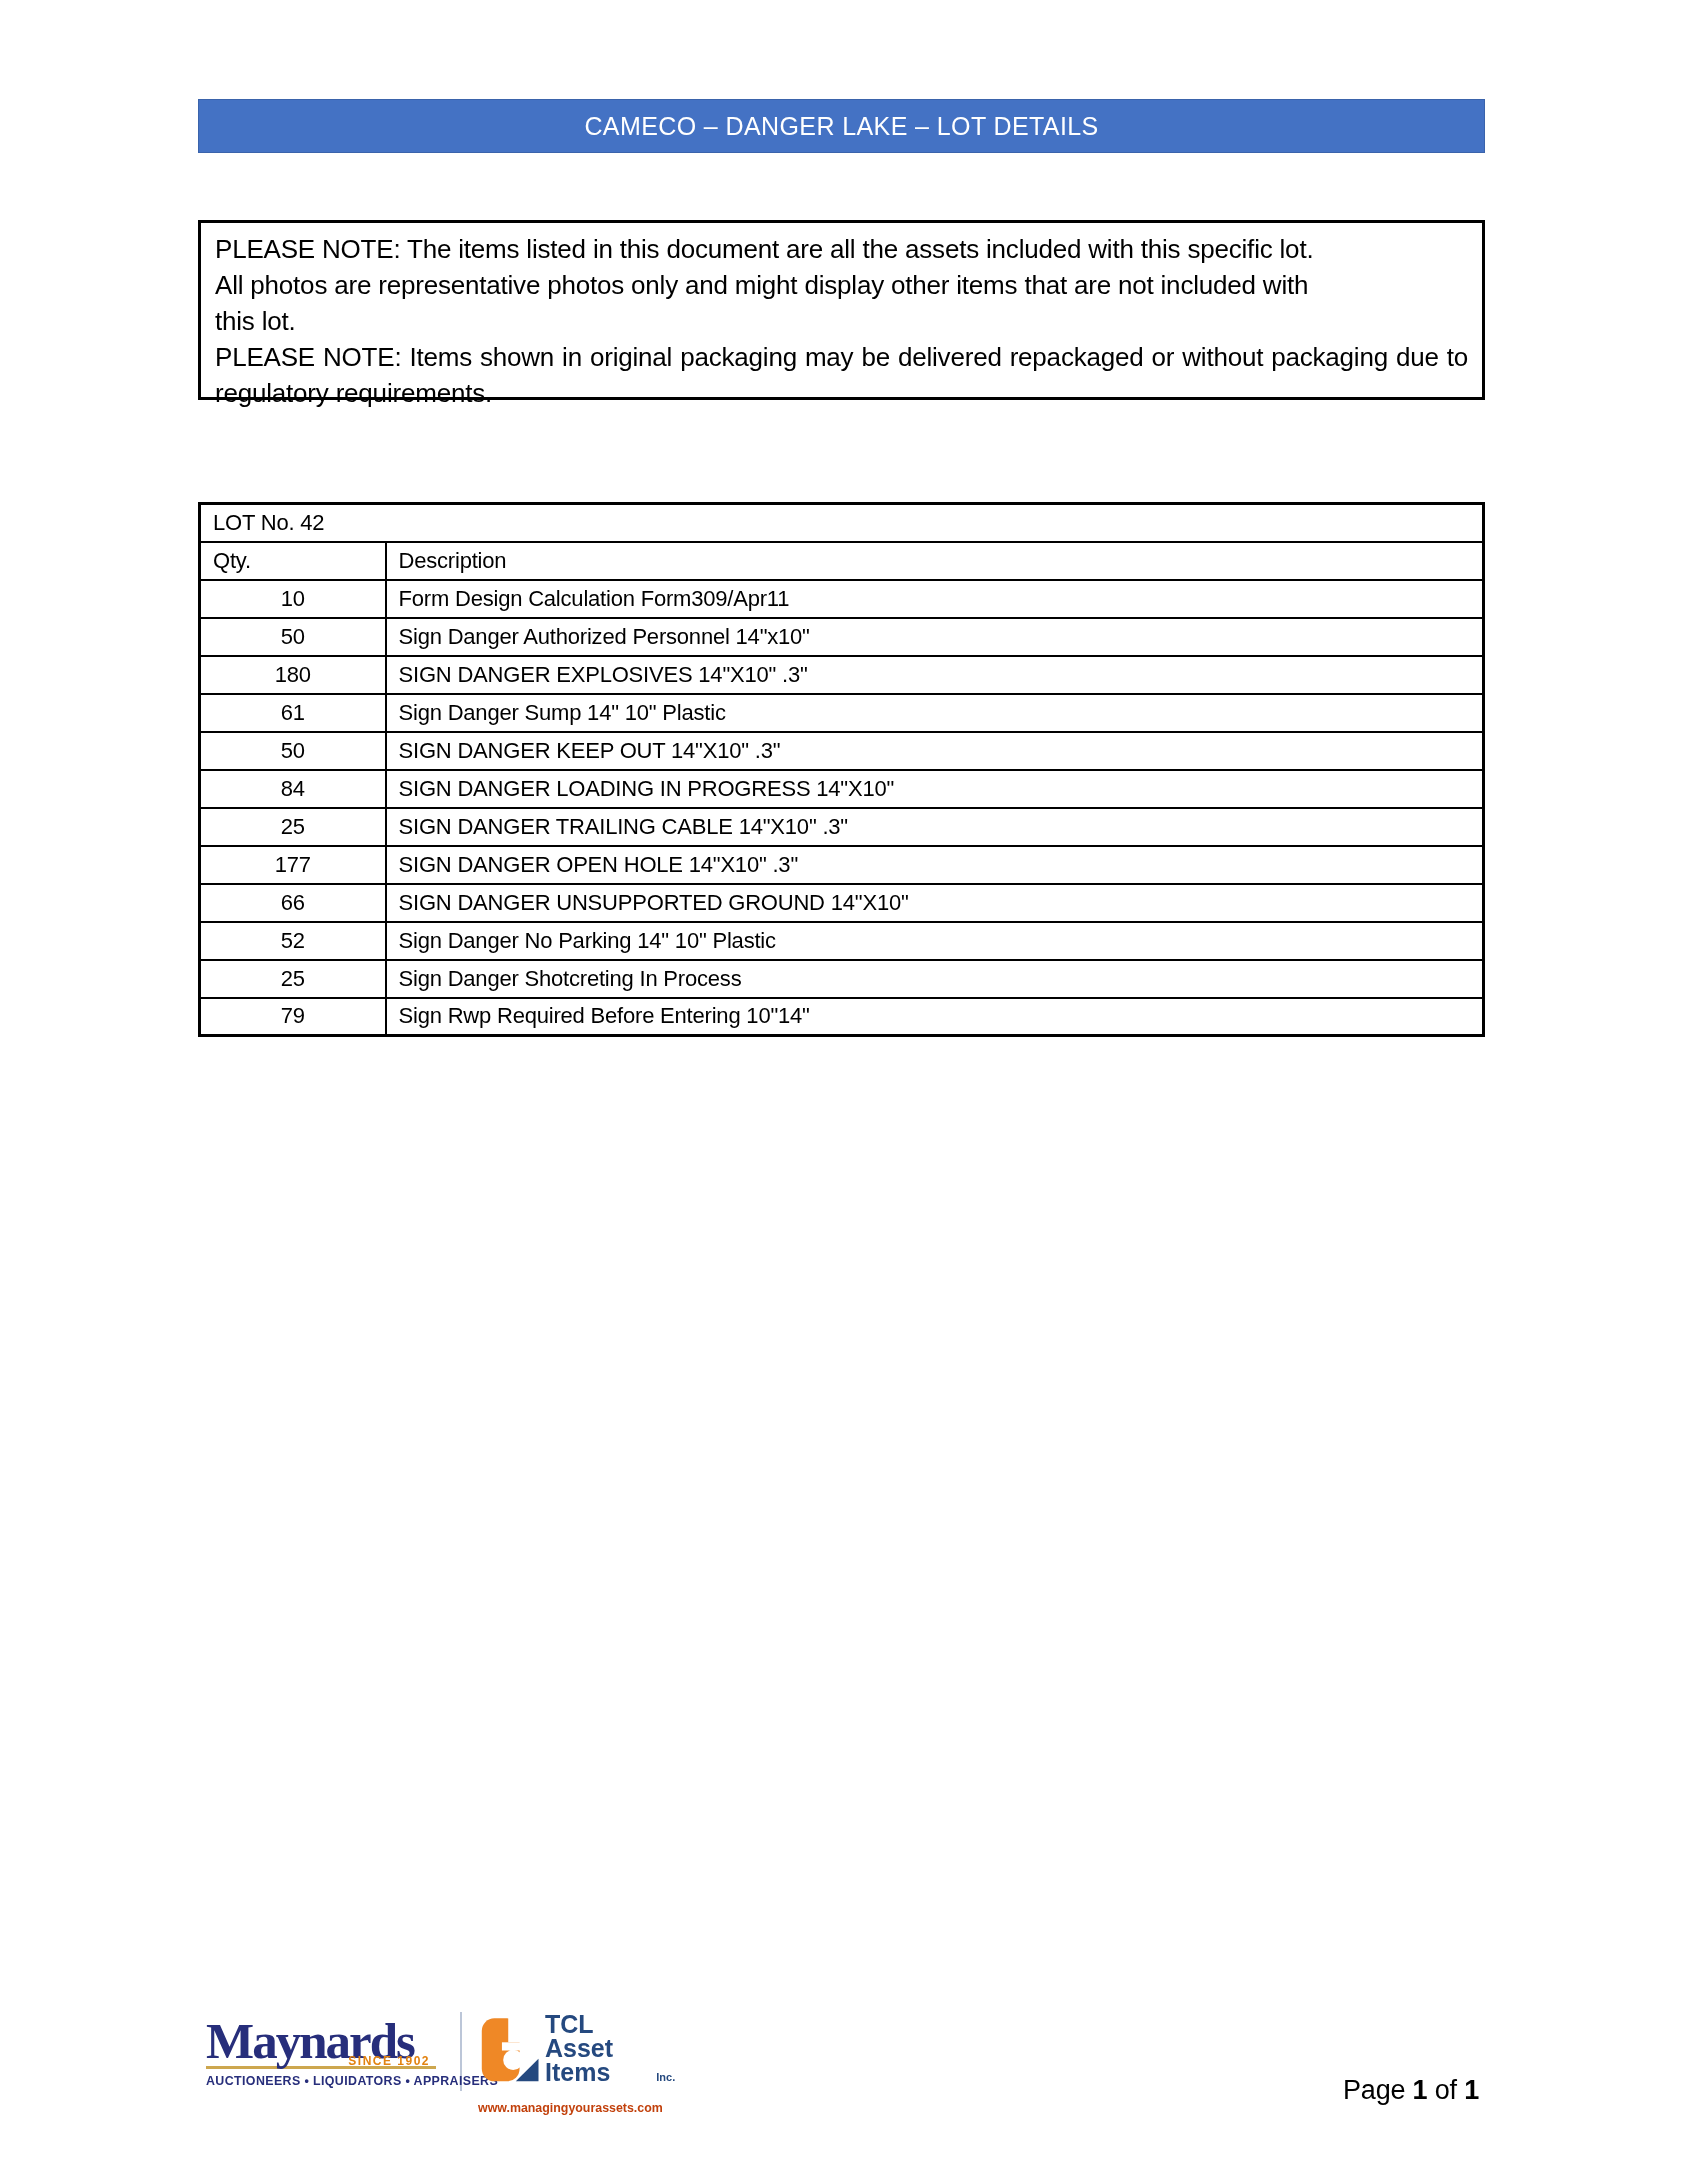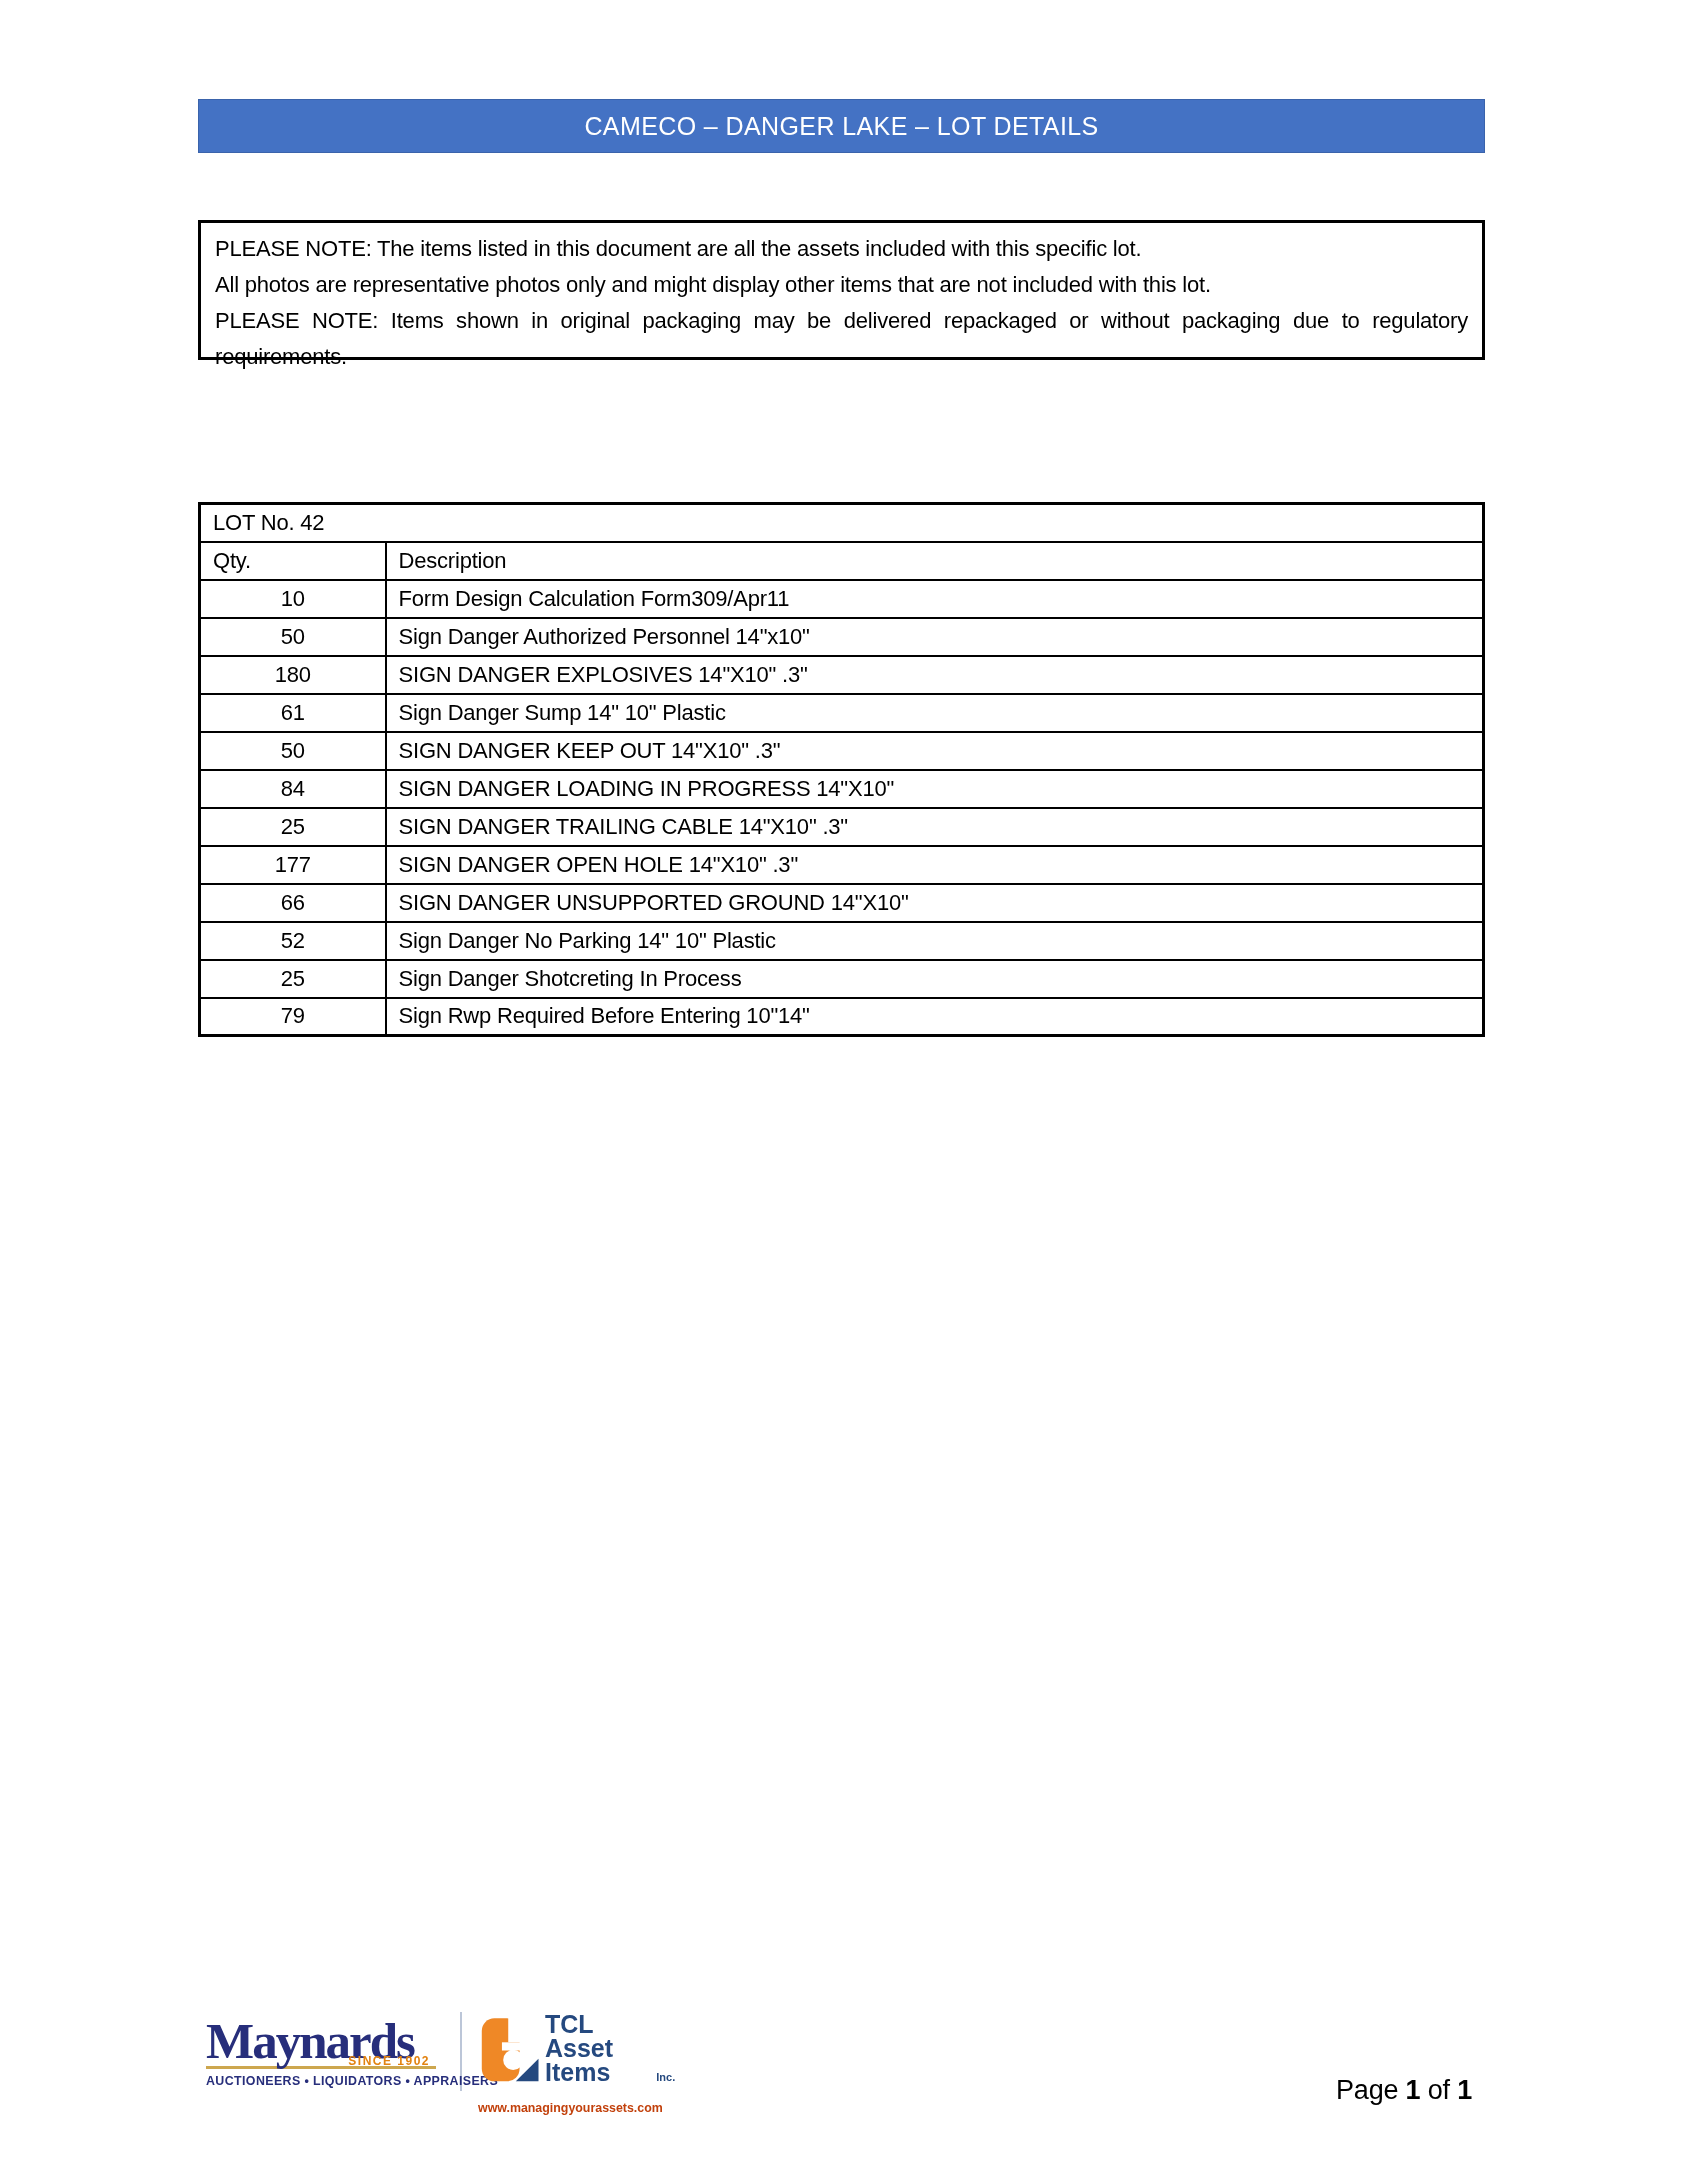--- a/index.html
+++ b/index.html
@@ -16,24 +16,24 @@
     background:var(--header-blue,#4472C4);
     border:1px solid #3a63ab; box-sizing:border-box;
     display:flex; align-items:center; justify-content:center;
   }
   .header-bar .title {
     color:#ffffff; font-size:25px; letter-spacing:0.4px;
   }
 
   
   .note-box {
-    position:absolute; left:198px; top:220px; width:1287px; height:140px;
+    position:absolute; left:198px; top:220px; width:1287px; height:180px;
     border:3px solid #000; box-sizing:border-box;
     padding:8px 14px 0 14px;
-    font-size:22px; line-height:36px; letter-spacing:-0.2px;
+    font-size:26px; line-height:36px; letter-spacing:-0.2px;
   }
   .note-box p { margin:0; }
   .note-box .wrap-narrow { max-width:1124px; }
   .note-box .justified { text-align:justify; }
 
   
   .lot-table {
     position:absolute; left:198px; top:502px; width:1287px;
     border-collapse:collapse; font-size:22px; letter-spacing:-0.2px;
     border:3px solid #000;
@@ -68,21 +68,21 @@
 
   .tcl { position:relative; padding-top:0; }
   .tcl-top { display:flex; align-items:flex-start; }
   .tcl-icon-wrap { width:63px; height:77px; }
   .tcl-text { margin-left:4px; font-size:25px; font-weight:700; color:#25497f; line-height:24px; }
   .tcl-text .inc { font-size:11px; vertical-align:baseline; margin-left:2px;padding-left:44px; }
   .tcl-url { margin-top:12px; font-size:12.4px; font-weight:700; color:#c2410c; white-space:nowrap; }
 
   
   .page-number {
-    position:absolute; right:211px; top:2075px; font-size:27px; letter-spacing:-0.2px;
+    position:absolute; right:204px; top:2075px; font-size:27px; letter-spacing:-0.2px;
   }
   .page-number .num { font-weight:700; }
 </style>
 </head>
 <body style="--header-blue: #4472C4;">
 
 <div class="page">
 
   <div class="header-bar">
     <span class="title">CAMECO – DANGER LAKE – LOT DETAILS</span>

